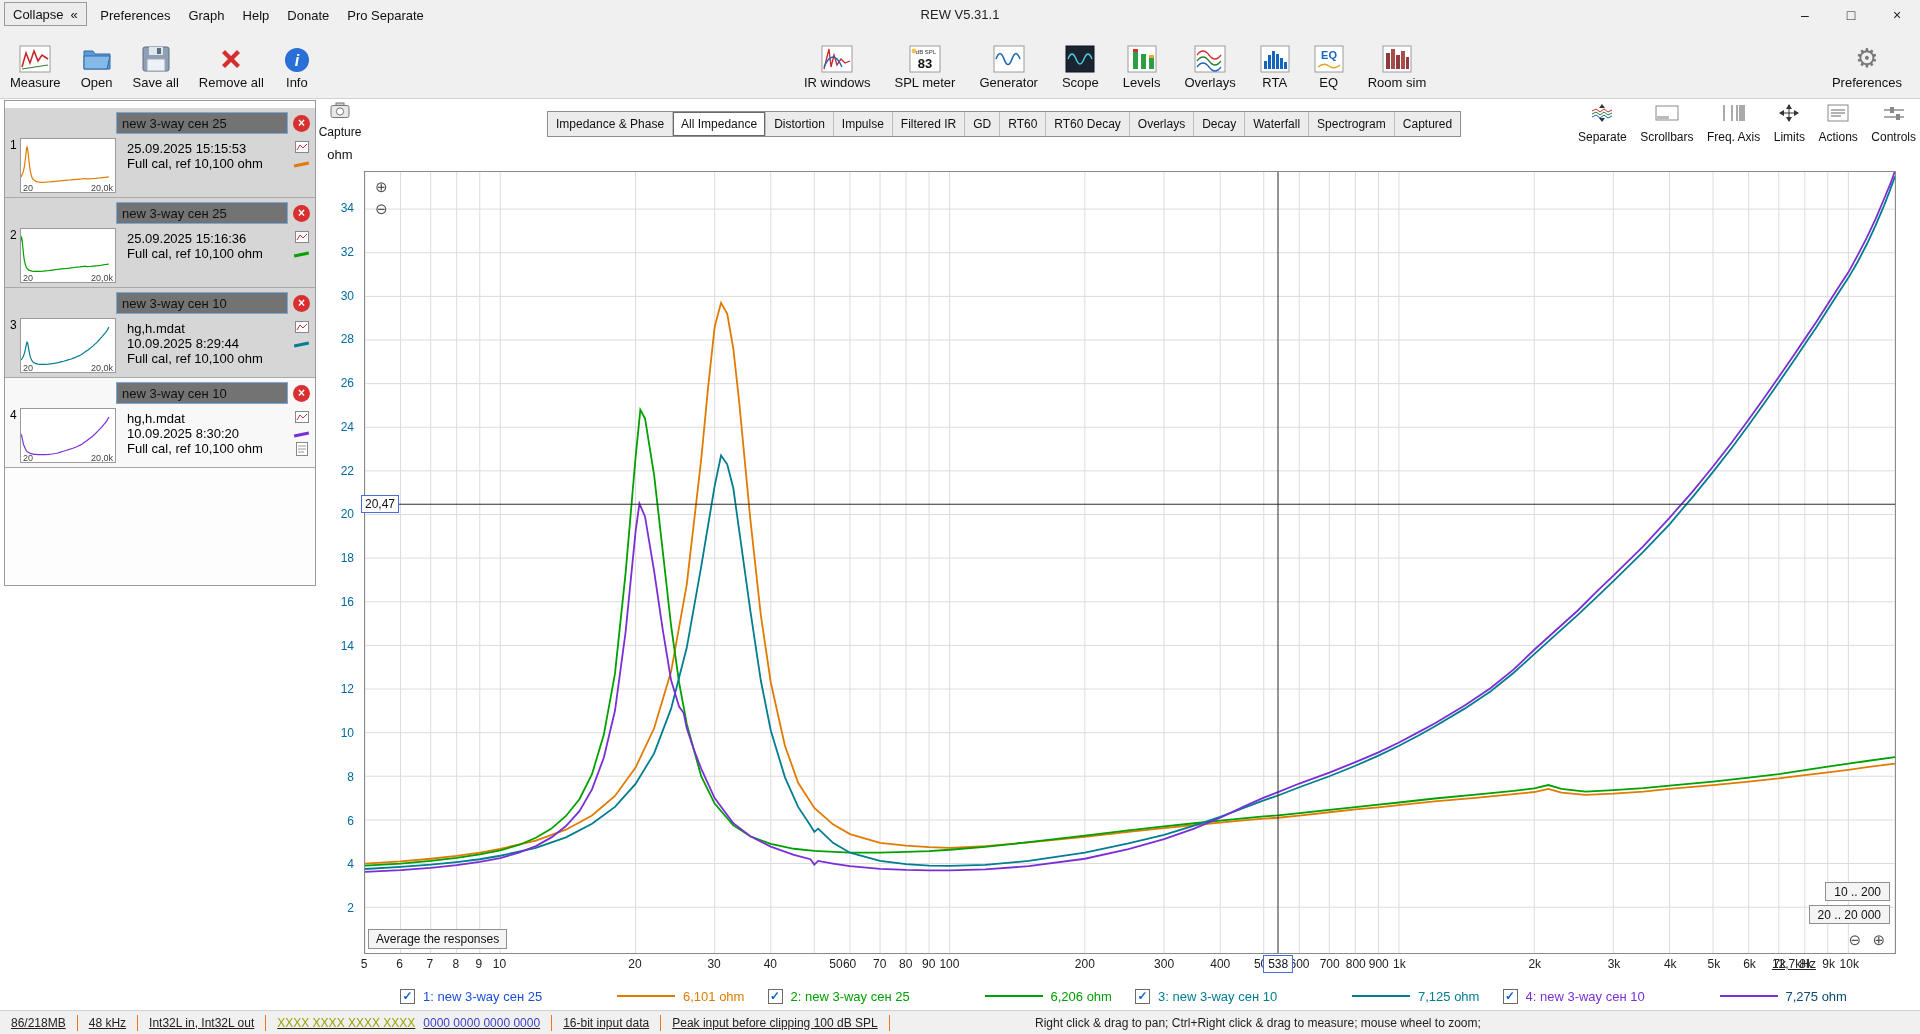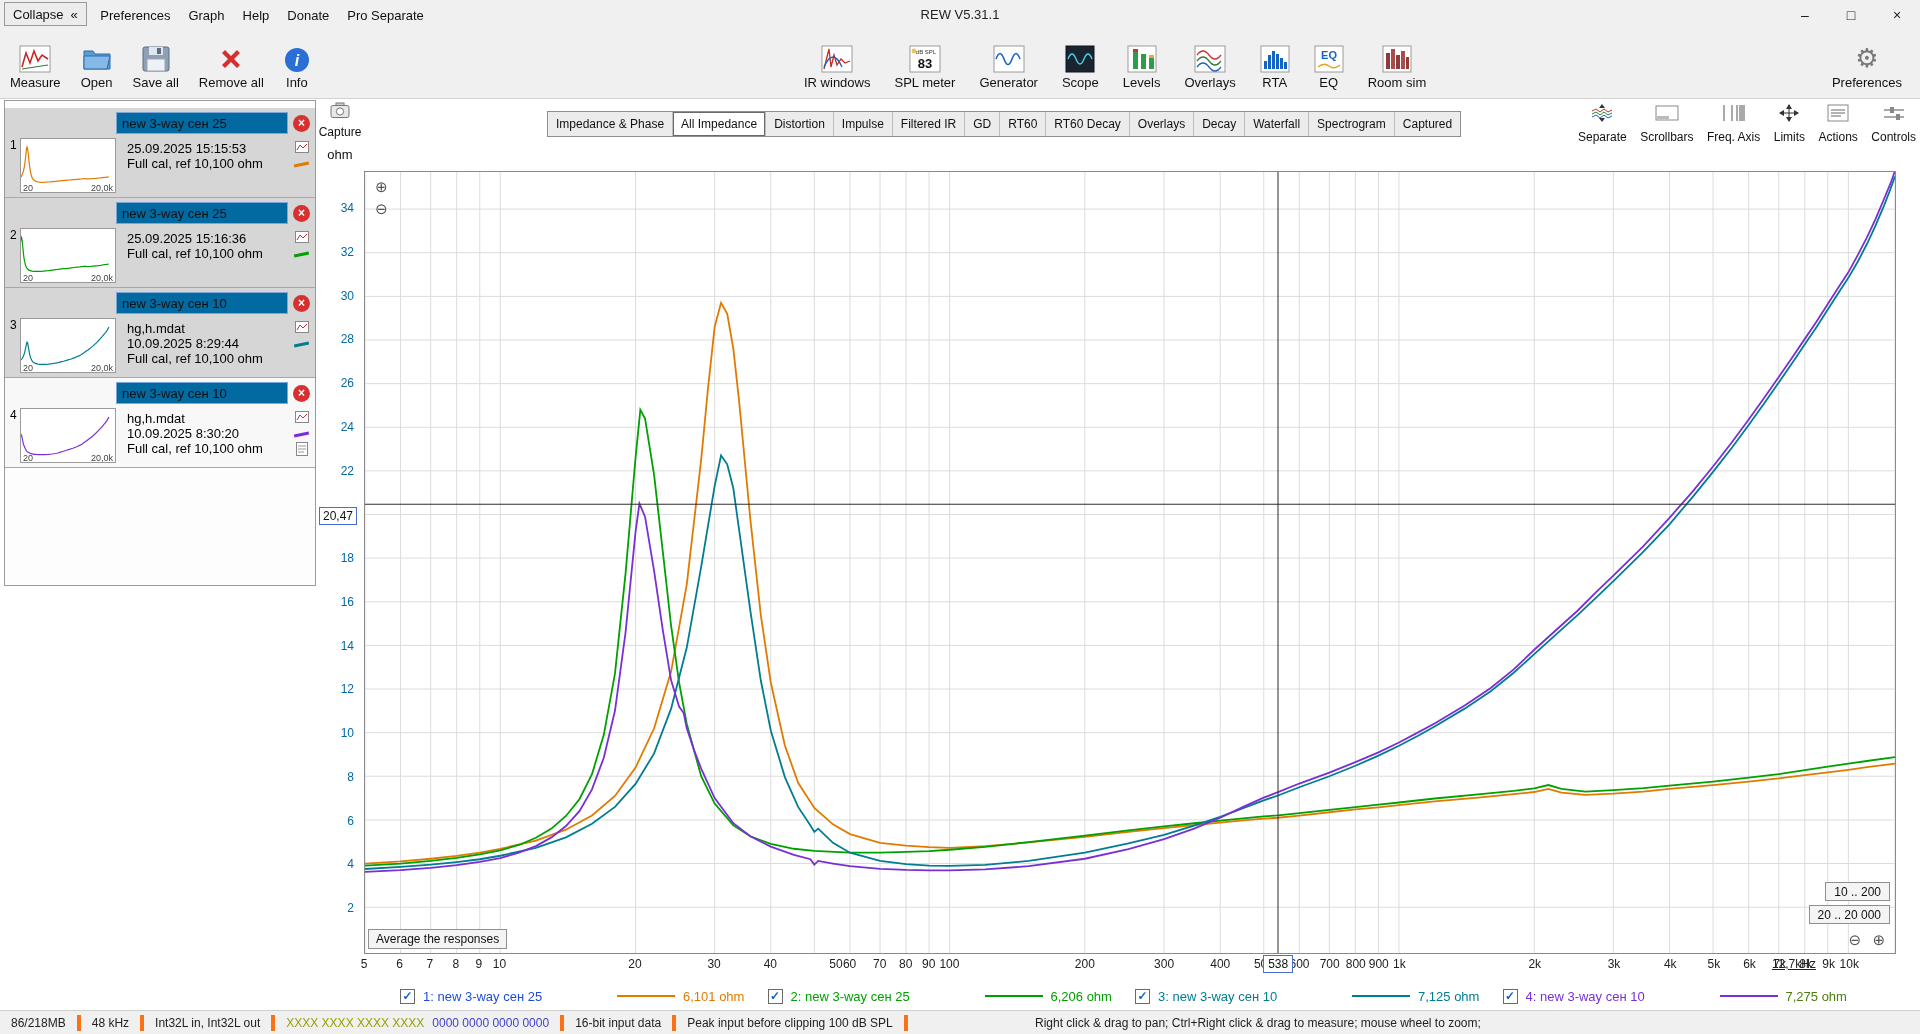--- a/index.html
+++ b/index.html
@@ -21,21 +21,21 @@
   .tbtn{display:flex;flex-direction:column;align-items:center;gap:2px;padding:2px 4px;}
   .ticon{height:38px;display:flex;align-items:flex-end;justify-content:center;}
   .tlabel{font-size:13px;color:#111;white-space:nowrap;}
   .gear-glyph{font-size:26px;color:#787878;line-height:30px;}
   
   .sidebar-panel{position:absolute;left:4px;top:100px;width:312px;height:486px;background:#fdfdfd;border:1px solid #9a9a9a;}
   .collapse-btn{position:absolute;left:4px;top:2px;height:24px;padding:0 8px;background:#ececec;border:1px solid #9a9a9a;font-size:13px;display:flex;align-items:center;gap:7px;z-index:3;color:#111;}
   .meas{position:absolute;left:0;right:0;height:90px;background:#d6d6d6;border-bottom:1px solid #a8a8a8;}
   .meas.selected{background:#f8f8f8;}
   .meas-name-row{display:flex;align-items:center;height:28px;padding:3px 5px 1px 111px;}
-  .meas-name{flex:1;height:22px;border:1px solid #7aa6d8;font-size:13px;padding:0 5px;background:#0369a1;color:#111;min-width:0;}
+  .meas-name{flex:1;height:22px;border:1px solid #7aa6d8;font-size:13px;padding:0 5px;background:#737373;color:#111;min-width:0;}
   .del-btn{width:17px;height:17px;border-radius:50%;background:#d83030;color:#fff;font-size:12px;font-weight:bold;display:flex;align-items:center;justify-content:center;margin-left:5px;flex:none;}
   .meas-body{position:relative;height:60px;}
   .meas-num{position:absolute;left:5px;top:2px;font-size:12px;color:#000;}
   .thumb{position:absolute;left:15px;top:2px;width:96px;height:55px;background:#fff;border:1px solid #9a9a9a;}
   .thumb-x0{position:absolute;left:2px;bottom:-1px;font-size:9px;color:#444;}
   .thumb-x1{position:absolute;right:2px;bottom:-1px;font-size:9px;color:#444;}
   .meas-info{position:absolute;left:122px;top:5px;font-size:13px;line-height:15px;color:#000;}
   .meas-line:empty{display:none;}
   .meas-icons{position:absolute;right:6px;top:3px;display:flex;flex-direction:column;gap:6px;align-items:center;}
   .trace-swatch{width:15px;height:3px;transform:rotate(-12deg);display:block;}
@@ -70,21 +70,21 @@
   
   .legend{position:absolute;left:400px;top:985px;width:1470px;height:22px;display:flex;}
   .legend-item{width:25%;display:flex;align-items:center;gap:8px;}
   .cb{width:15px;height:15px;background:#fff;border:1px solid #6a6a6a;display:flex;align-items:center;justify-content:center;flex:none;}
   .cb span{color:#1060c8;font-size:12px;font-weight:bold;line-height:1;}
   .legend-label{font-size:13px;width:186px;white-space:nowrap;overflow:hidden;}
   .legend-line{width:58px;height:2px;flex:none;}
   .legend-value{font-size:13px;white-space:nowrap;}
   
   .statusbar{position:absolute;left:0;top:1010px;width:1920px;height:24px;background:#f0f0f0;border-top:1px solid #cfcfcf;display:flex;align-items:center;font-size:12px;color:#222;}
-  .sb-seg{padding:0 11px;border-right:4px solid #f97316;white-space:nowrap;height:16px;display:flex;align-items:center;gap:8px;}
+  .sb-seg{padding:0 11px;border-right:1px solid #f97316;white-space:nowrap;height:16px;display:flex;align-items:center;gap:8px;text-decoration:underline;}
   .sb-hint{position:absolute;left:1035px;white-space:nowrap;}
 </style>
 </head>
 <body>
 
 <div class="titlebar">
   <div class="menus">
     <span class="menu-item">File</span>
     <span class="menu-item">Tools</span>
     <span class="menu-item">Preferences</span>
@@ -546,21 +546,21 @@
   <span class="zoom-glyph" style="left:10px;top:7px;">⊕</span>
   <span class="zoom-glyph" style="left:10px;top:29px;">⊖</span>
   <div class="avg-btn">Average the responses</div>
   <div class="range-btn" style="bottom:52px;">10 .. 200</div>
   <div class="range-btn" style="bottom:29px;">20 .. 20 000</div>
   <span class="zoom-glyph" style="right:34px;bottom:6px;left:auto;">⊖</span>
   <span class="zoom-glyph" style="right:10px;bottom:6px;left:auto;">⊕</span>
 </div>
 
 <div id="y-ticks">
-  <div id="crosshair-y" class="crosshair-box" style="top: 345px;">20,47</div>
+  <div id="crosshair-y" class="crosshair-box" style="top: 333px; margin-left: 42px;">20,47</div>
 <div class="y-tick" style="top: 737.07px;">2</div>
     <div class="y-tick" style="top: 693.327px;">4</div>
     <div class="y-tick" style="top: 649.584px;">6</div>
     <div class="y-tick" style="top: 605.841px;">8</div>
     <div class="y-tick" style="top: 562.098px;">10</div>
     <div class="y-tick" style="top: 518.355px;">12</div>
     <div class="y-tick" style="top: 474.612px;">14</div>
     <div class="y-tick" style="top: 430.869px;">16</div>
     <div class="y-tick" style="top: 387.126px;">18</div>
     <div class="y-tick" style="top: 343.383px;">20</div>
@@ -634,21 +634,21 @@
     <span class="legend-label" style="color: rgb(0, 125, 145);">3: new 3-way сен 10</span>
     <span class="legend-line" style="background: rgb(0, 125, 145);"></span>
     <span class="legend-value" style="color: rgb(0, 125, 145);">7,125 ohm</span>
   </div>
   <div class="legend-item">
     <span class="cb">
         <span>✓</span>
       </span>
     <span class="legend-label" style="color: rgb(122, 47, 214);">4: new 3-way сен 10</span>
     <span class="legend-line" style="background: rgb(122, 47, 214);"></span>
-    <span class="legend-value" style="color: #4d7c0f;">7,275 ohm</span>
+    <span class="legend-value" style="color: #0c4a6e;">7,275 ohm</span>
   </div>
 </div>
 
 <div class="statusbar">
   <span class="sb-seg">86/218MB</span>
   <span class="sb-seg">48 kHz</span>
   <span class="sb-seg">Int32L in, Int32L out</span>
   <span class="sb-seg">
     <span style="color: rgb(154, 160, 0);">XXXX XXXX  XXXX XXXX</span>
     <span style="color: rgb(64, 64, 204);">0000 0000  0000 0000</span>

